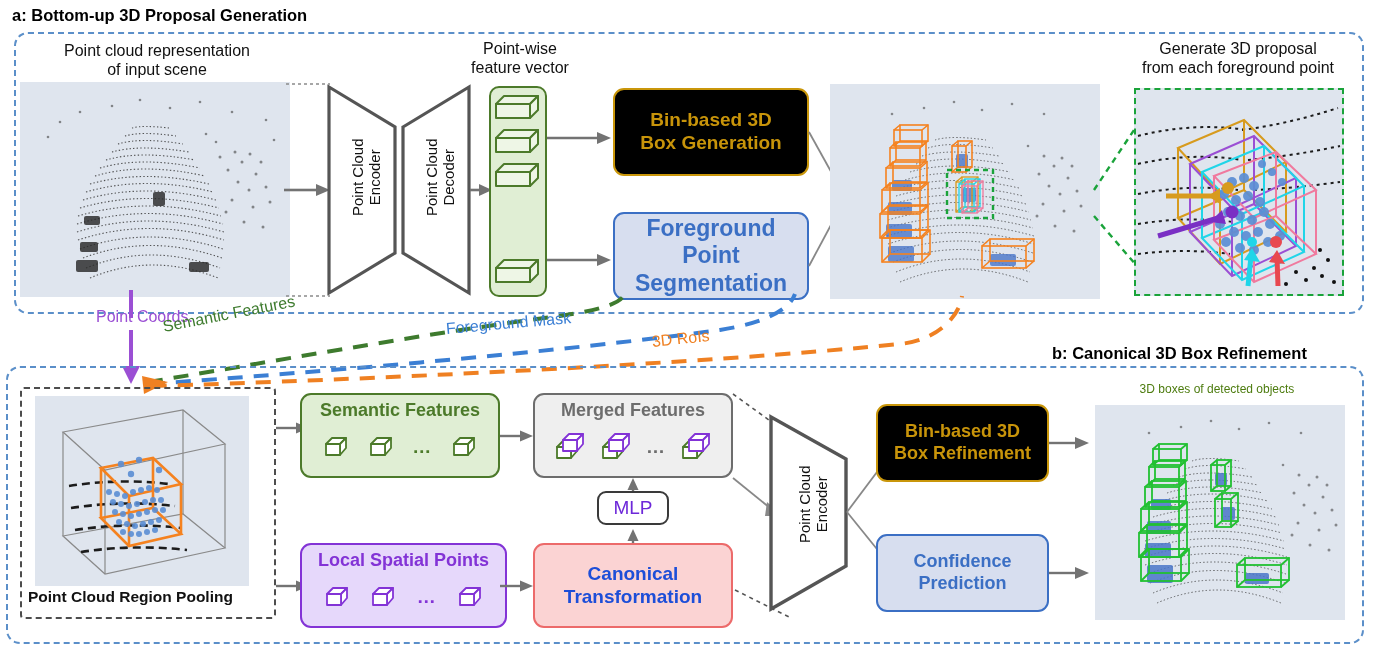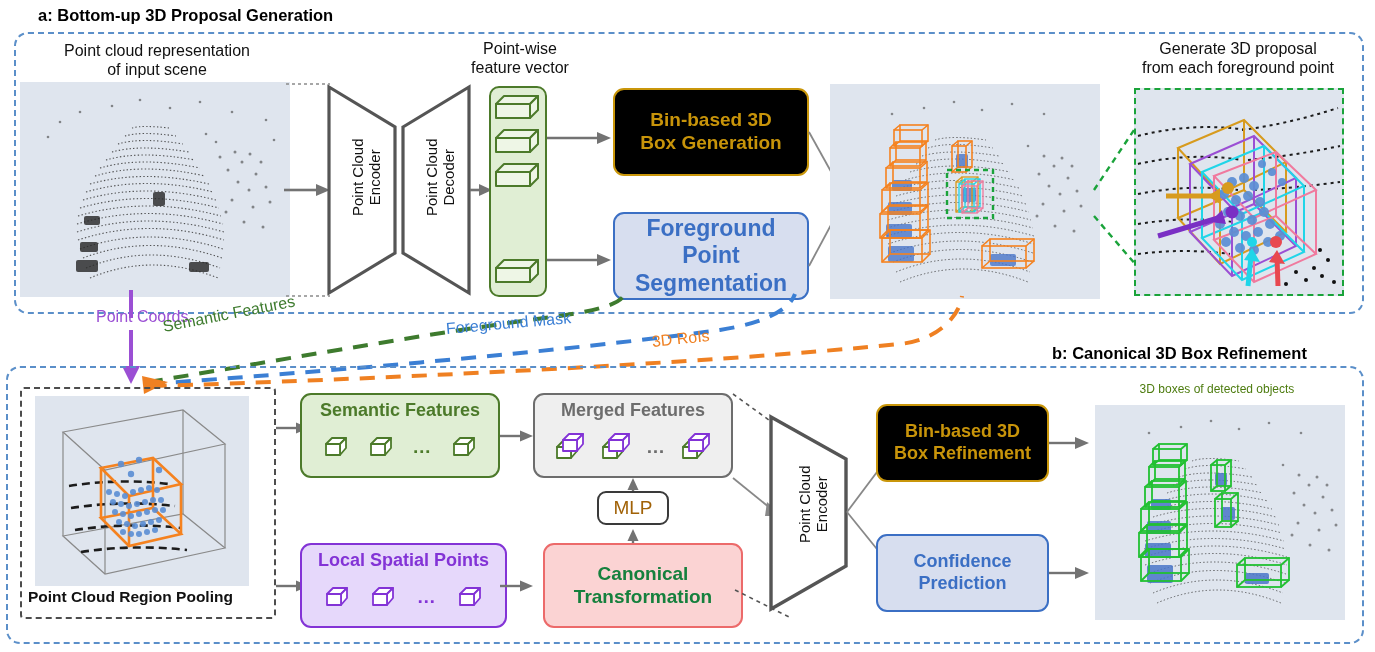--- a/index.html
+++ b/index.html
@@ -18,40 +18,40 @@
   
   .pbox{box-sizing:border-box;border-radius:11px;border:2.5px solid;
         display:flex;align-items:center;justify-content:center;text-align:center;
         font-weight:bold;line-height:1.2;}
   .pbox .t{white-space:pre-line;}
   .box-yellow{background:#000000;border-color:#c9960a;color:#c8940a;}
   .box-blue{background:#d7deef;border-color:#3b6fc4;color:#3b6fc4;}
   .box-green{background:#e0eed4;border-color:#4c7a2a;color:#4c7a2a;}
   .box-gray{background:#efefef;border-color:#6d6d6d;color:#6d6d6d;}
   .box-purple{background:#e6d8fb;border-color:#8333d6;color:#8333d6;}
-  .box-red{background:#fbd3d3;border-color:#ec6a6a;color:#15803d;margin-left:10px;}
-  .box-white{background:#fff;border-color:#3a3a3a;color:#a16207;border-width:2px;border-radius:9px;}
+  .box-red{background:#fbd3d3;border-color:#ec6a6a;color:#1d4ed8;}
+  .box-white{background:#fff;border-color:#3a3a3a;color:#6d28d9;border-width:2px;border-radius:9px;}
   
   .fbox{box-sizing:border-box;border-radius:11px;border:2.5px solid;
         display:flex;flex-direction:column;align-items:center;}
   .fbox .lab{font-weight:bold;font-size:18px;margin-top:5px;}
   .fbox .glyphs{flex:1;display:flex;align-items:center;justify-content:space-around;
                 width:100%;padding:0 12px 4px;box-sizing:border-box;}
   .dots{font-size:19px;font-weight:bold;letter-spacing:1px;}
   
   .vtext{transform:rotate(-90deg);white-space:pre-line;text-align:center;
          font-size:15px;color:#111;line-height:1.15;}
   
   .clabel{font-size:16px;font-weight:normal;white-space:nowrap;}
   svg{overflow:visible;}
 </style>
 </head>
 <body>
 
-<div class="abs panel-title" style="left:38px;top:6px;">a: Bottom-up 3D Proposal Generation</div>
+<div class="abs panel-title" style="left:12px;top:6px;">a: Bottom-up 3D Proposal Generation</div>
 <div class="abs panel-a"></div>
 
 <div class="abs caption" style="left:22px;top:42px;width:270px;">Point cloud representation
 of input scene</div>
 
 <div class="abs cloud" style="left:20px;top:82px;width:270px;height:215px;">
   <svg width="270" height="215" viewBox="0 0 270 215">
     <g stroke="#3a3a3a" fill="none" stroke-width="1.1" stroke-dasharray="1.4 2.2" opacity=".85">
       <path d="M70 196q62 -26 128 0"></path>
         <path d="M66 186q64 -26 134 0"></path>

